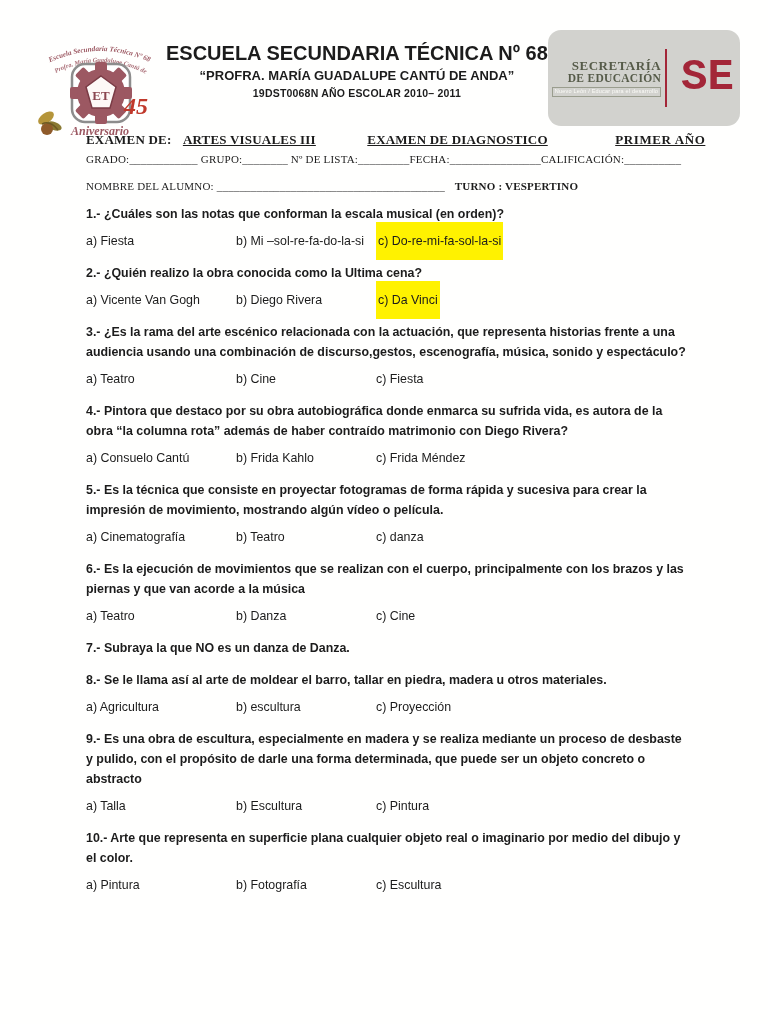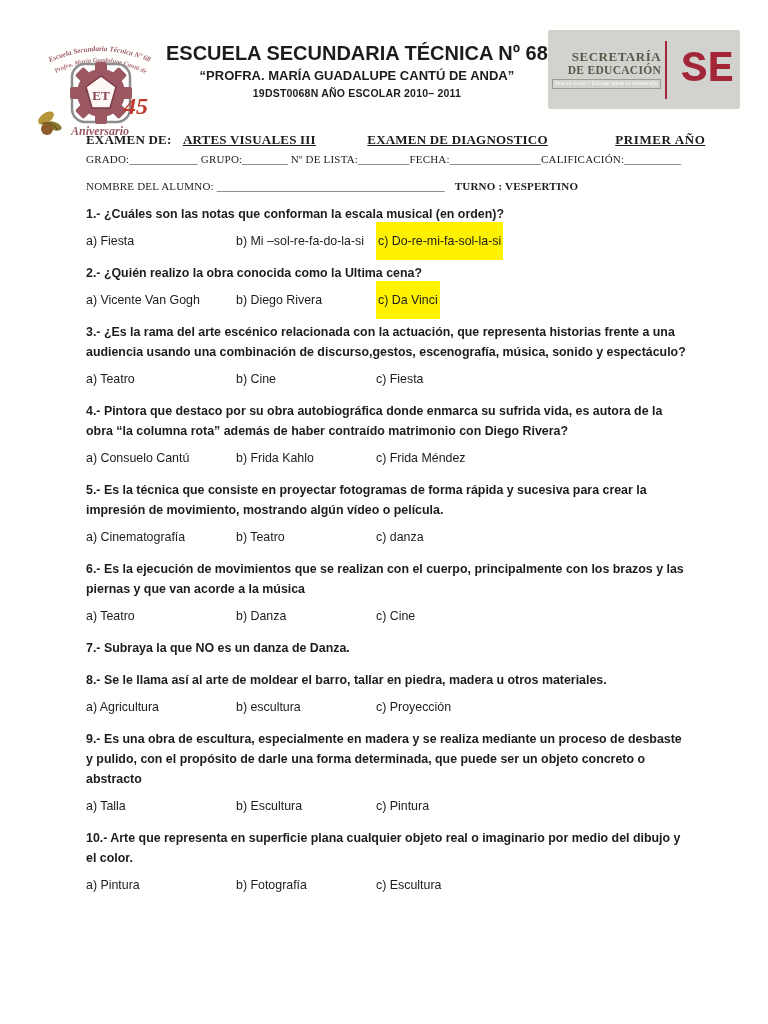--- a/index.html
+++ b/index.html
@@ -41,23 +41,23 @@
     white-space:nowrap;
   }
   .school-code{
     font-size:10.5px;
     font-weight:600;
     margin-top:4px;
     letter-spacing:.2px;
   }
   .se-logo{
     flex:0 0 138px;
-    height:79px;
+    height:96px;
     background:#d2d2ce;
-    border-radius:2px;
+    border-radius:13px;
     display:flex;
     align-items:center;
     justify-content:flex-end;
     padding:4px 6px 4px 4px;
     box-sizing:border-box;
     margin-top:2px;
   }
   .se-left{
     text-align:right;
     font-family:"Liberation Serif","DejaVu Serif",serif;

